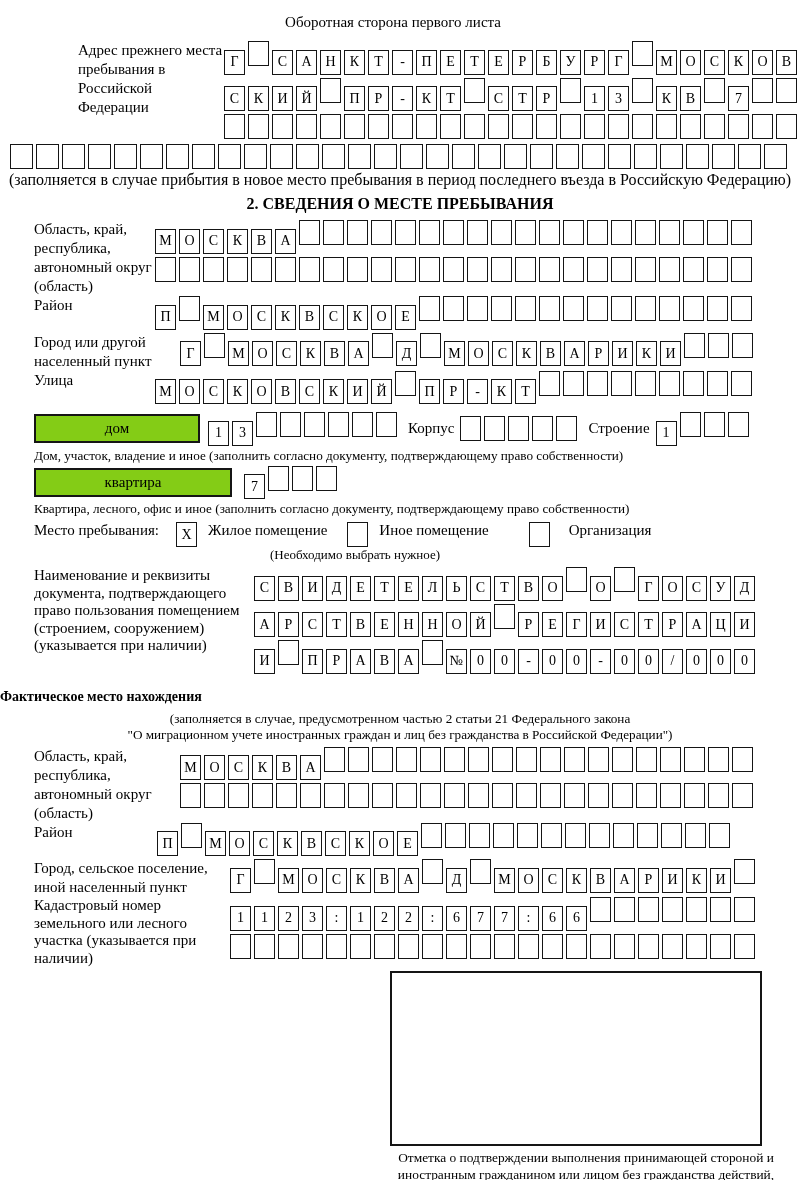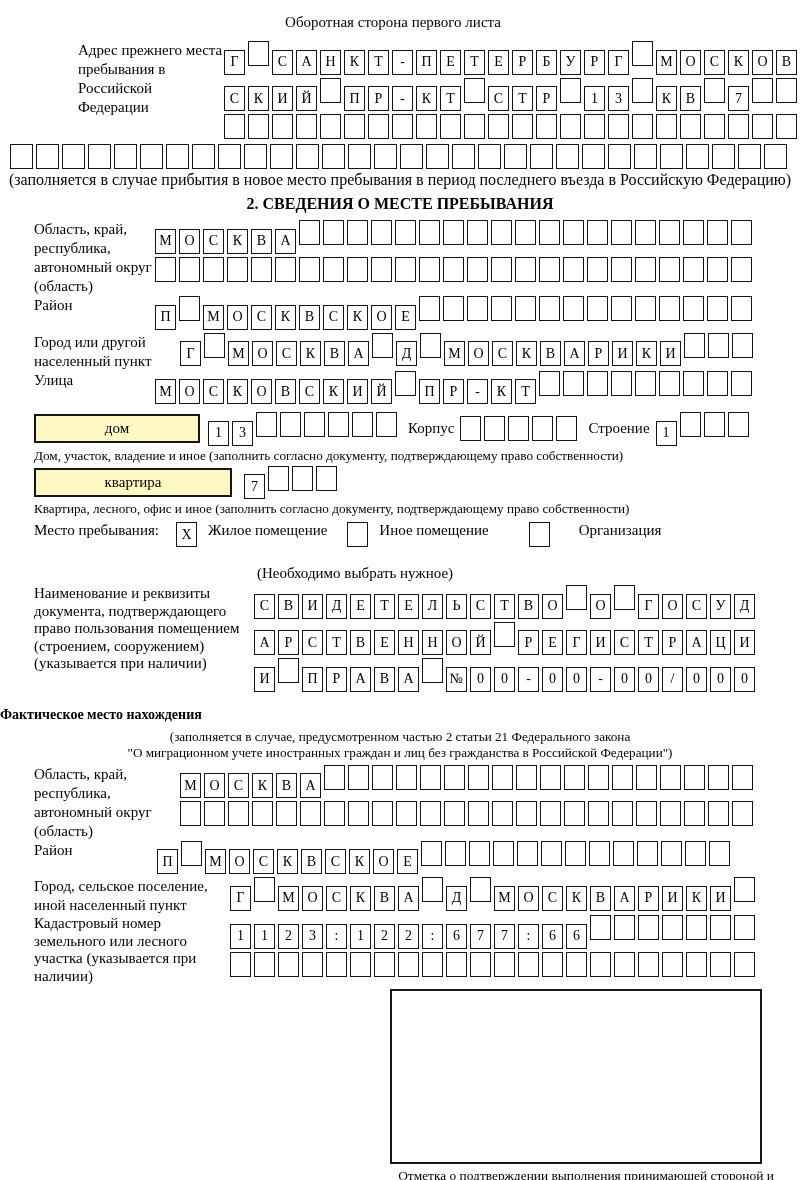--- a/index.html
+++ b/index.html
@@ -22,35 +22,35 @@
     width:21px;height:25px;border:1.8px solid #151515;margin-right:3px;
     font-size:14px;line-height:14px;font-family:"Liberation Serif",serif;
   }
   .wide{margin-left:10px;margin-top:2px;}
   .wide .cell{width:23px;}
   .note{font-size:16px;text-align:center;line-height:16px;margin-top:2px;}
   .h-section{font-weight:bold;font-size:16px;text-align:center;margin:6px 0 6px 0;line-height:20px;}
   .h-sub{font-weight:bold;font-size:14px;margin:10px 0 4px 0;line-height:20px;}
   .labelbox{
     box-sizing:border-box;border:2px solid #151515;height:29px;
-    display:flex;align-items:center;justify-content:center;font-size:15px;background:#fef9c3;
+    display:flex;align-items:center;justify-content:center;font-size:15px;background:#84cc16;
   }
   .dom-row{align-items:center;margin-top:5px;}
   .dom-box{width:166px;margin-right:8px;}
   .kv-box{width:198px;margin-right:12px;}
   .inline-label{font-size:15px;margin:0 6px 0 8px;line-height:29px;}
   .cellrow.inline{margin-bottom:0;display:inline-block;vertical-align:middle;}
   .fieldnote{font-size:13.2px;margin:1px 0 2px 34px;line-height:17px;}
   .mp-row{align-items:flex-start;margin-top:5px;}
   .mp-label{font-size:15px;width:142px;}
   .mp-opt{font-size:15px;margin:0 0 0 8px;}
   .gap20{margin-left:20px;}
   .gap40{margin-left:40px;}
   .gap26{margin-left:26px;}
-  .choose-note{font-size:15px;margin-left:215px;width:280px;text-align:center;line-height:16px;margin-top:18px;}
+  .choose-note{font-size:13px;margin-left:215px;width:280px;text-align:center;line-height:16px;}
   .naimen{margin-top:4px;}
   .fact-note{font-size:13.2px;text-align:center;line-height:16px;}
   .stampbox{
     box-sizing:border-box;border:2px solid #151515;width:372px;height:175px;
     margin:4px 0 4px 390px;background:#fff;
   }
   .stamp-caption{margin-left:385px;width:402px;text-align:center;font-size:13.4px;line-height:16.5px;}
 </style>
 </head>
 <body>
@@ -111,21 +111,21 @@
   </div>
   <div class="fieldnote">Квартира, лесного, офис и иное (заполнить согласно документу, подтверждающему право собственности)</div>
 
   <div class="frow mp-row">
     <span class="mp-label">Место пребывания:</span>
     <span class="cellrow inline"><span class="cell">X</span></span>
     <span class="mp-opt">Жилое помещение</span>
     <span class="cellrow inline gap20"><span class="cell"></span></span>
     <span class="mp-opt">Иное помещение</span>
     <span class="cellrow inline gap40"><span class="cell"></span></span>
-    <span class="mp-opt gap26" style="margin-left:26px;">Организация</span>
+    <span class="mp-opt gap26" style="margin-left:16px;">Организация</span>
   </div>
   <div class="choose-note">(Необходимо выбрать нужное)</div>
 
   <div class="frow naimen">
     <div class="flabel w220">Наименование и реквизиты документа, подтверждающего право пользования помещением (строением, сооружением) (указывается при наличии)</div>
     <div class="gridcol">
       <div class="cellrow"><span class="cell">С</span><span class="cell">В</span><span class="cell">И</span><span class="cell">Д</span><span class="cell">Е</span><span class="cell">Т</span><span class="cell">Е</span><span class="cell">Л</span><span class="cell">Ь</span><span class="cell">С</span><span class="cell">Т</span><span class="cell">В</span><span class="cell">О</span><span class="cell"></span><span class="cell">О</span><span class="cell"></span><span class="cell">Г</span><span class="cell">О</span><span class="cell">С</span><span class="cell">У</span><span class="cell">Д</span></div>
       <div class="cellrow"><span class="cell">А</span><span class="cell">Р</span><span class="cell">С</span><span class="cell">Т</span><span class="cell">В</span><span class="cell">Е</span><span class="cell">Н</span><span class="cell">Н</span><span class="cell">О</span><span class="cell">Й</span><span class="cell"></span><span class="cell">Р</span><span class="cell">Е</span><span class="cell">Г</span><span class="cell">И</span><span class="cell">С</span><span class="cell">Т</span><span class="cell">Р</span><span class="cell">А</span><span class="cell">Ц</span><span class="cell">И</span></div>
       <div class="cellrow"><span class="cell">И</span><span class="cell"></span><span class="cell">П</span><span class="cell">Р</span><span class="cell">А</span><span class="cell">В</span><span class="cell">А</span><span class="cell"></span><span class="cell">№</span><span class="cell">0</span><span class="cell">0</span><span class="cell">-</span><span class="cell">0</span><span class="cell">0</span><span class="cell">-</span><span class="cell">0</span><span class="cell">0</span><span class="cell">/</span><span class="cell">0</span><span class="cell">0</span><span class="cell">0</span></div>
     </div>

